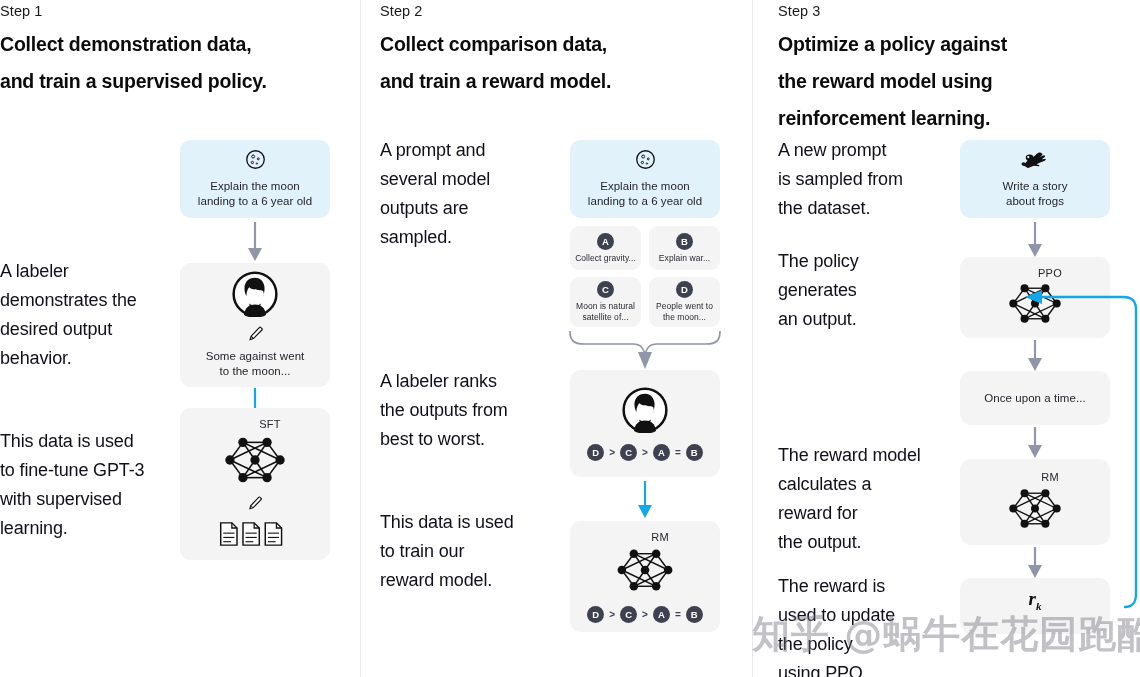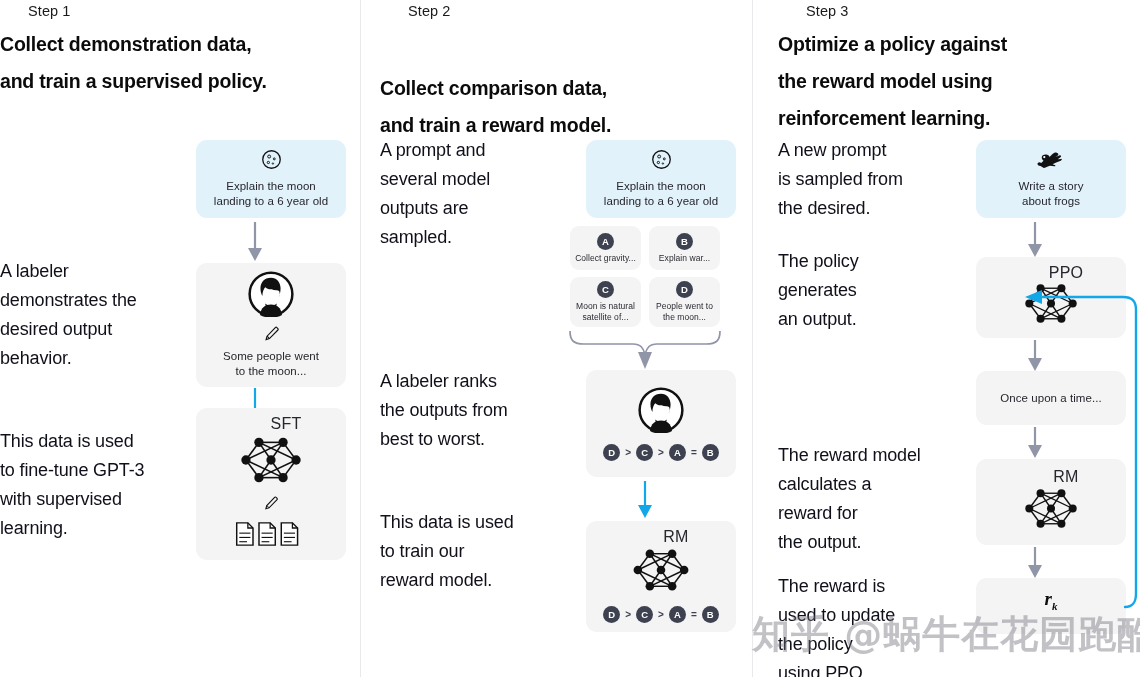--- a/index.html
+++ b/index.html
@@ -22,50 +22,49 @@
     background: #e9e9ec;
   }
   #divider-1 { left: 360px; }
   #divider-2 { left: 752px; }
 
   
   .step-label {
     position: absolute; left: 0; top: 2px;
     font-size: 14.5px; line-height: 18px; color: #1a1a1a;
     letter-spacing: .1px;
-    margin-left: 28px;
   }
   .step-title {
     position: absolute; left: 0; top: 26px;
     font-size: 19.5px; line-height: 37px; font-weight: bold;
     color: #0b0b0b; letter-spacing: -.2px; width: 340px;
   }
 
   
   .copy {
     position: absolute; left: 0;
     font-size: 18px; line-height: 29px; color: #10101a;
     letter-spacing: -.15px; width: 200px;
   }
 
   
   .card {
     position: absolute;
     border-radius: 11px;
     background: #f4f4f5;
     display: flex; flex-direction: column;
-    align-items: center; justify-content: center; margin-left: 16px;
+    align-items: center; justify-content: center;
   }
   .card.blue { background: #e2f2fb; }
   .card-text {
     font-size: 11.5px; line-height: 15px; text-align: center;
     color: #26262c; letter-spacing: .05px; padding: 0 6px;
   }
   .card-caption {
-    font-size: 16px; line-height: 14px; color: #26262c;
+    font-size: 11px; line-height: 14px; color: #26262c;
     letter-spacing: .2px;
     padding-left: 30px;
   }
   .mini-card {
     position: absolute; border-radius: 9px; background: #f4f4f5;
     display:flex; flex-direction: column; align-items:center; justify-content:center;
   }
   .mini-text {
     font-size: 8.5px; line-height: 11px; text-align: center;
     color: #2a2a31; letter-spacing: .05px; padding: 0 3px;
@@ -151,21 +150,21 @@
           <ellipse cx="24" cy="26.5" rx="6" ry="7.5" fill="#fff"></ellipse>
           <path d="M18 34c1.8 1.6 4 2.2 6 2.2s4.2-.6 6-2.2c0 3-2.6 5-6 5s-6-2-6-5z" fill="#111"></path>
         </svg>
       </span>
       <span style="margin:3px 0 2px;">
         <svg width="19" height="19" viewBox="0 0 24 24">
           <path d="M18.5 4.3l1.6 1.6c.5.5.5 1.2 0 1.7L9.4 18.4 5.2 19.6l1.2-4.2L17.1 4.3c.4-.5 1-.5 1.4 0z" fill="none" stroke="#111" stroke-width="1.5"></path>
           <line x1="6.5" y1="15.4" x2="9.4" y2="18.4" stroke="#111" stroke-width="1.3"></line>
         </svg>
       </span>
-      <div class="card-text" style="white-space:pre-line;">Some people went
+      <div class="card-text" style="white-space:pre-line;">Some against went
 to the moon...</div>
     </div>
 
     <svg class="arrow" style="left:245px; top:388px;" width="20" height="38">
       <line x1="10" y1="0" x2="10" y2="25" stroke="#12a7e8" stroke-width="2.2"></line>
       <polygon points="3,24 17,24 10,37" fill="#12a7e8"></polygon>
     </svg>
 
     <div class="card" style="left:180px; top:408px; width:150px; height:152px;">
       <div class="card-caption">SFT</div>
@@ -228,21 +227,21 @@
               <path d="M67 2v6h6"></path>
           </g>
         </svg>
       </span>
     </div>
   </div>
 
   <div class="col" id="col-2">
 
     <div class="step-label">Step 2</div>
-    <div class="step-title" style="white-space:pre-line;margin-top:44px;">Collect comparison data,
+    <div class="step-title" style="white-space:pre-line;">Collect comparison data,
 and train a reward model.</div>
 
     <div class="copy" style="top:367px; white-space:pre-line;">A labeler ranks
 the outputs from
 best to worst.</div>
     <div class="copy" style="top:136px; white-space:pre-line;">A prompt and
 several model
 outputs are
 sampled.</div>
     <div class="copy" style="top:508px; white-space:pre-line;">This data is used
@@ -359,21 +358,21 @@
 
   <div class="col" id="col-3">
 
     <div class="step-label" style="left:18px;">Step 3</div>
     <div class="step-title" style="left:18px; white-space:pre-line;">Optimize a policy against
 the reward model using
 reinforcement learning.</div>
 
     <div class="copy" style="left:18px; top:136px; white-space:pre-line;">A new prompt
 is sampled from
-the desired.</div>
+the dataset.</div>
     <div class="copy" style="left:18px; top:247px; white-space:pre-line;">The policy
 generates
 an output.</div>
     <div class="copy" style="left:18px; top:441px; white-space:pre-line; width:215px;">The reward model
 calculates a
 reward for
 the output.</div>
     <div class="copy" style="left:18px; top:572px; white-space:pre-line;">The reward is
 used to update
 the policy

